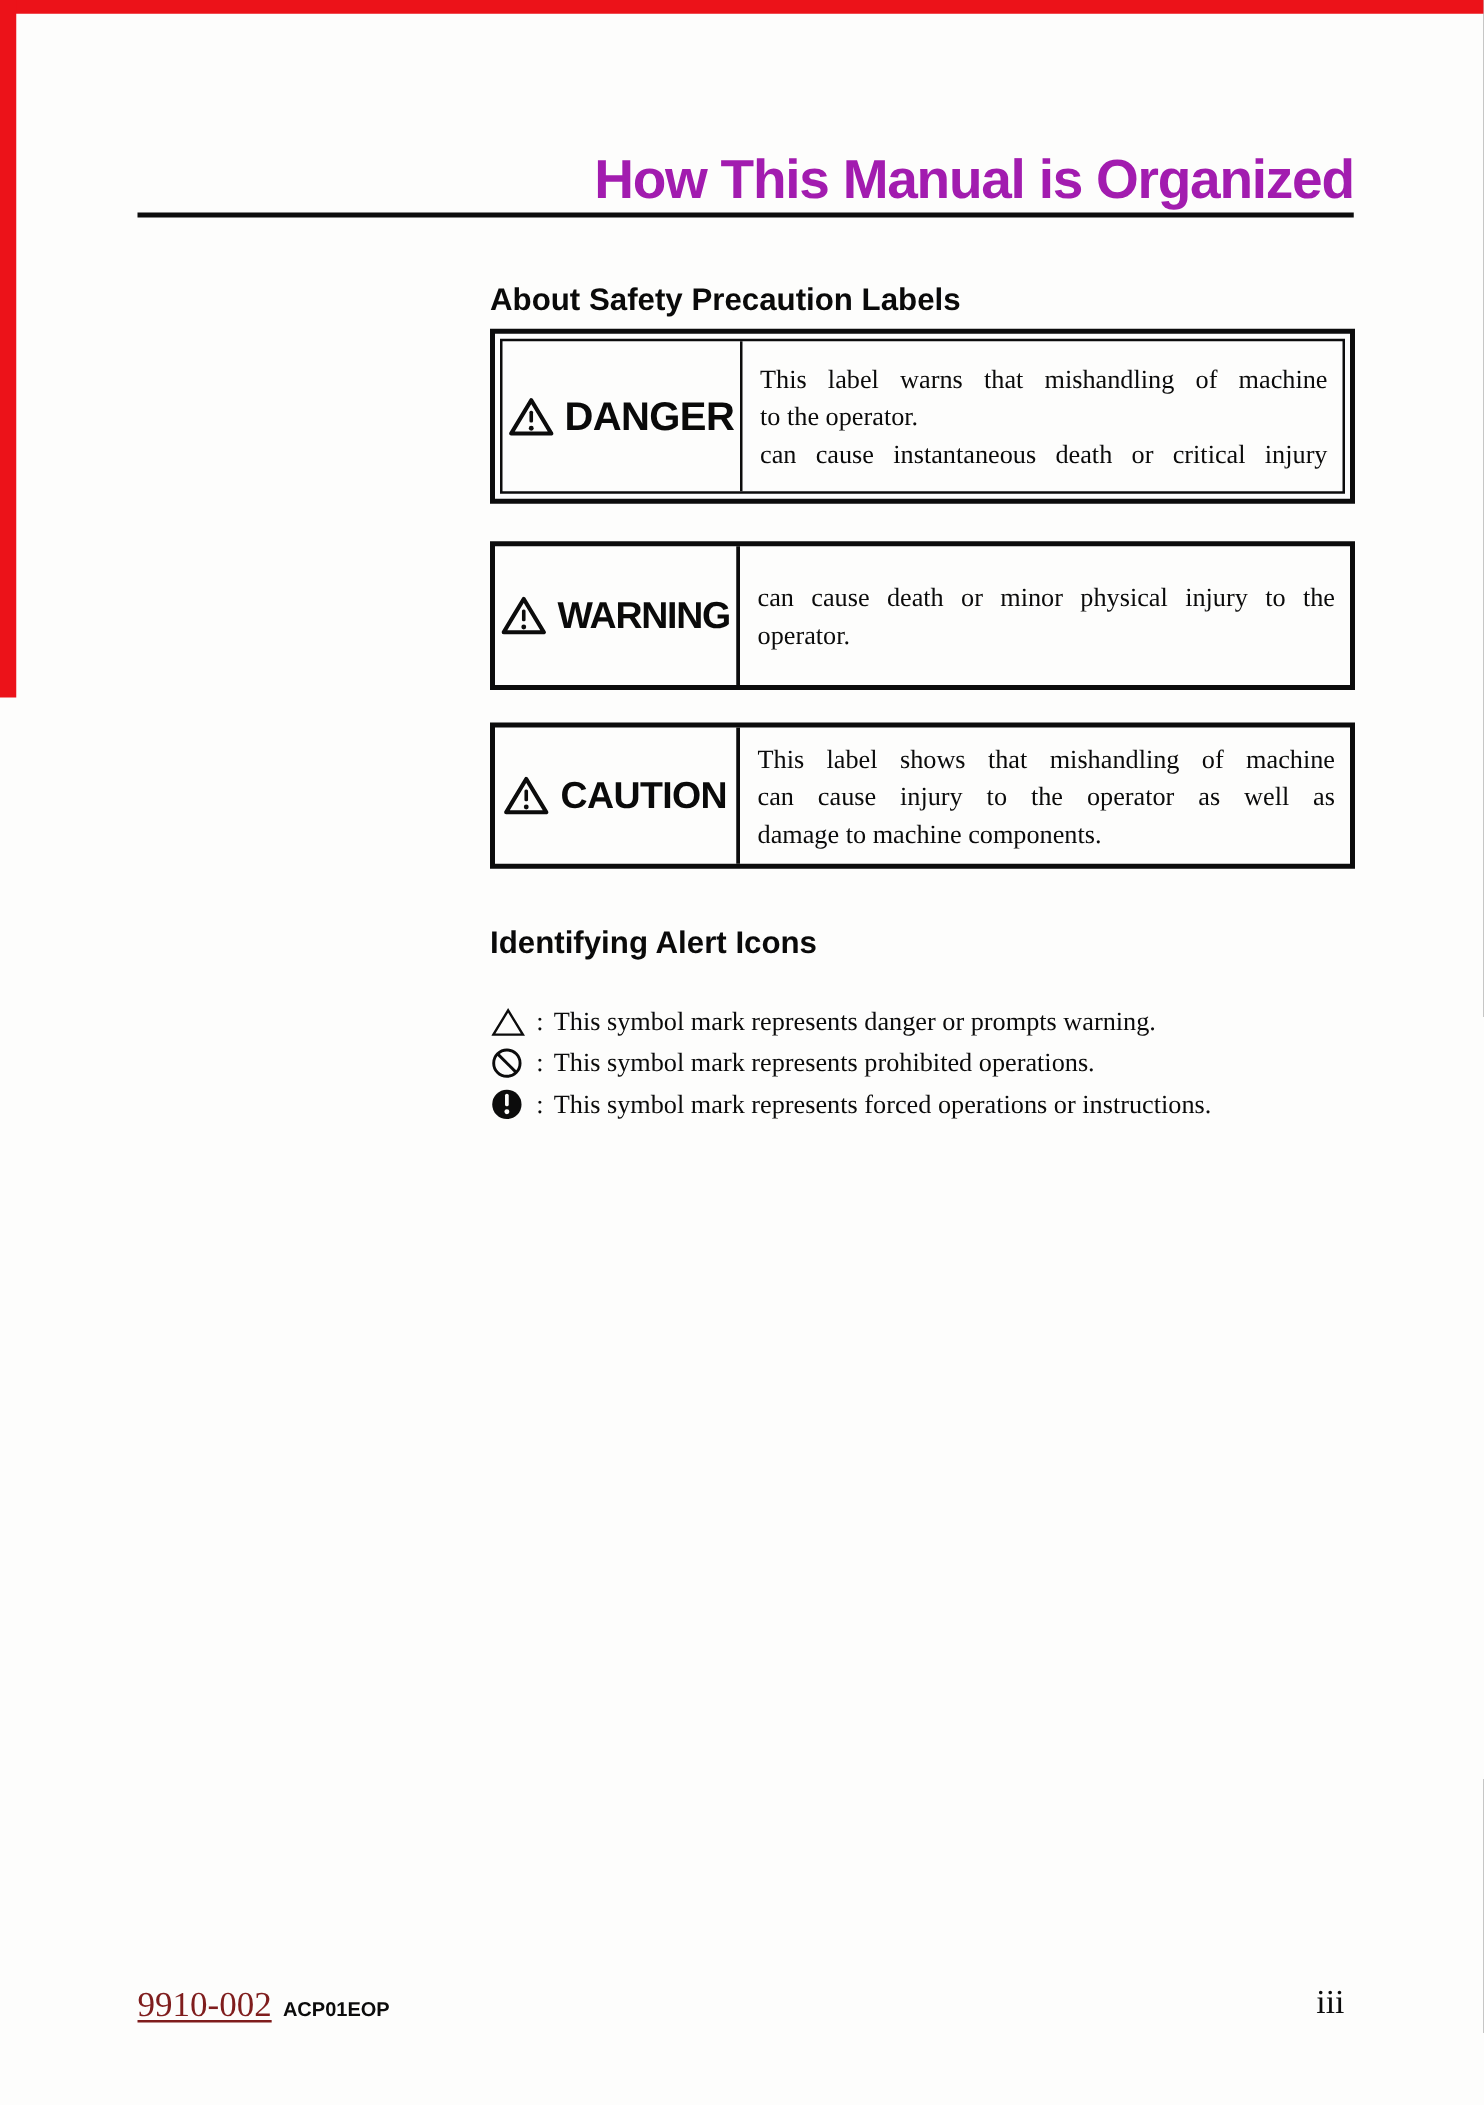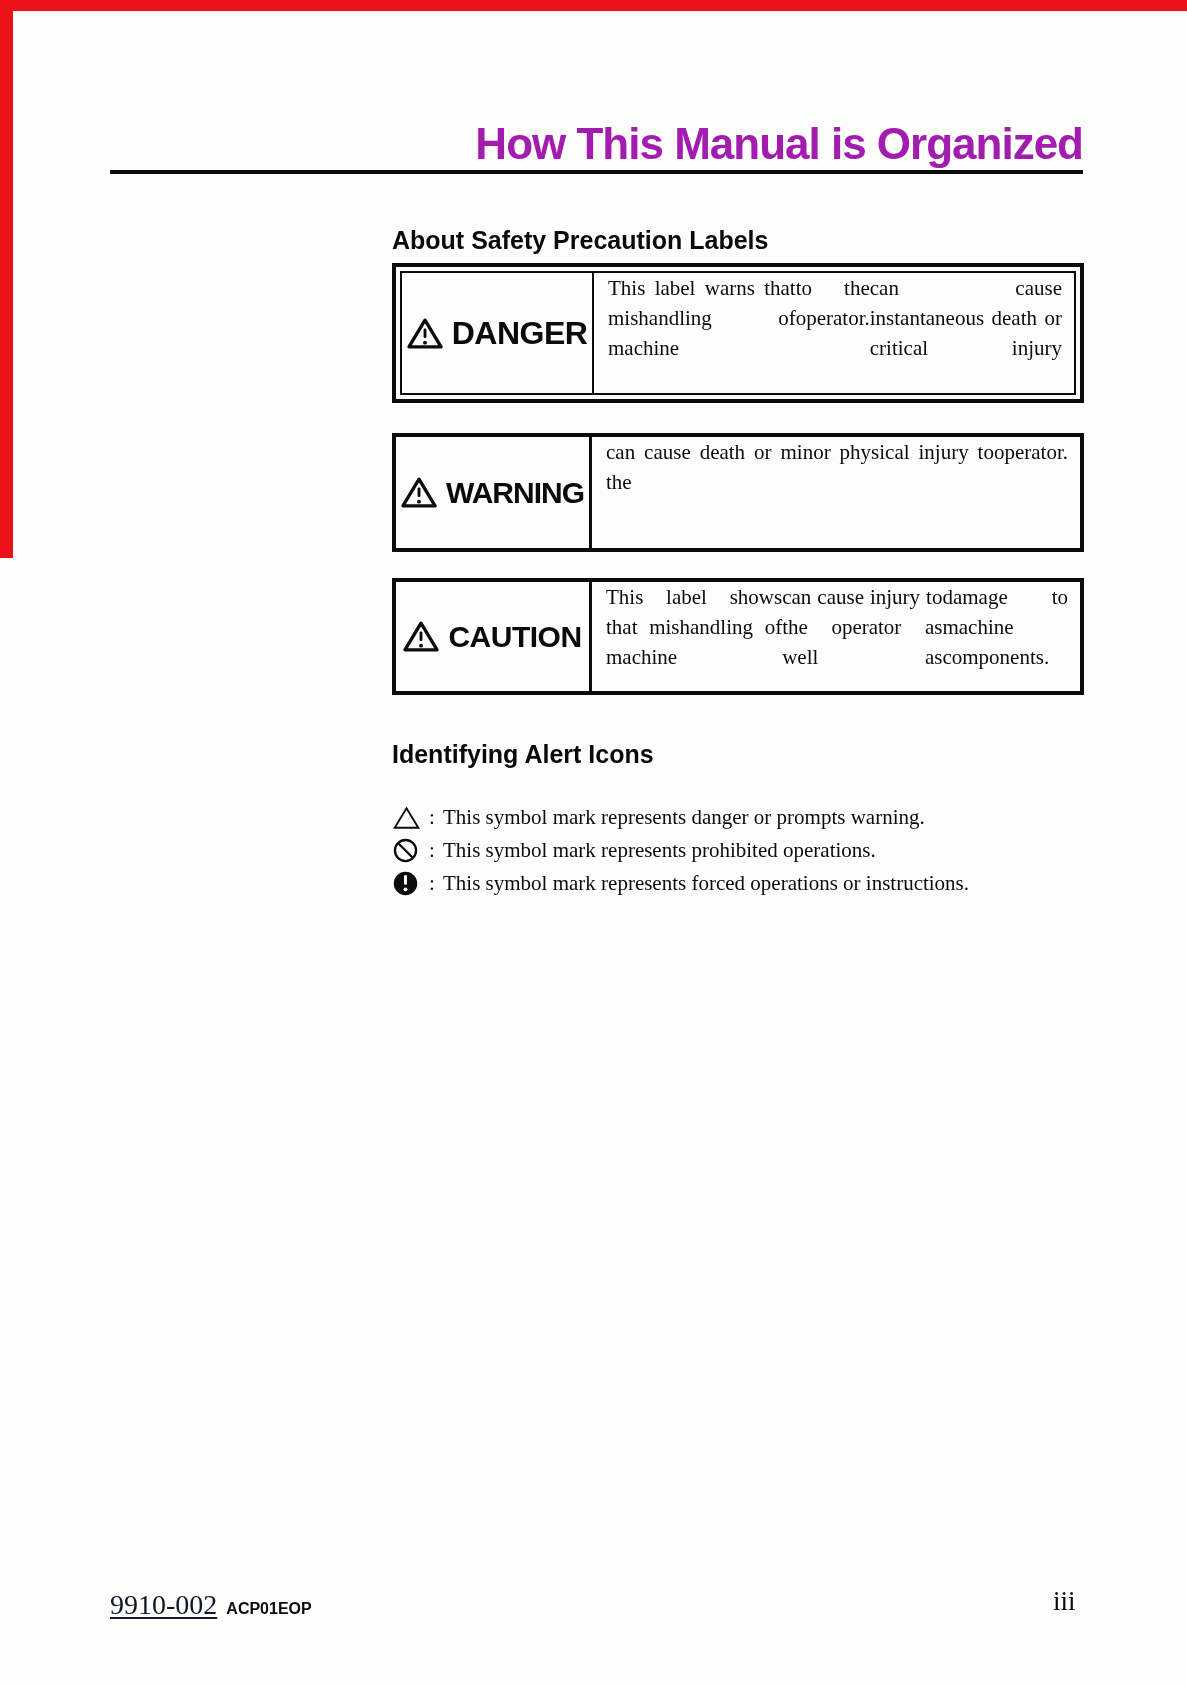--- a/index.html
+++ b/index.html
@@ -46,37 +46,37 @@
     gap:9px;flex:0 0 196px;border-right:3px solid #0c0c0c;
     font-family:"Liberation Sans", sans-serif;font-weight:bold;color:#0a0a0a;
     white-space:nowrap;overflow:hidden;
   }
   .box-danger .label-cell{flex:0 0 192px;border-right-width:2px;}
   .label-danger{font-size:32px;letter-spacing:-0.5px;}
   .label-warning{font-size:30px;letter-spacing:-1px;}
   .label-caution{font-size:30px;letter-spacing:-0.5px;}
 
   .text-cell{
-    flex:1 1 auto;display:flex;flex-direction:row;justify-content:center;
+    flex:1 1 auto;display:flex;flex-direction:column;justify-content:center;
     padding:0 12px 0 14px;font-size:21px;line-height:30px;color:#0b0b0b;
   }
   .box-line{text-align:justify;}
   .box-line.full{text-align-last:justify;}
 
   
   .alert-list{position:absolute;left:393px;top:801px;width:640px;}
   .alert-item{display:flex;align-items:center;height:33px;font-size:21px;color:#0b0b0b;white-space:nowrap;}
   .alert-icon-cell{flex:0 0 28px;display:flex;align-items:center;}
   .alert-colon{flex:0 0 22px;text-align:center;}
   .svg-icon{display:block;}
 
   
   .footer-left{position:absolute;left:110px;top:1589px;white-space:nowrap;}
   .doc-code{
-    font-size:28px;color:#0f172a;
+    font-size:28px;color:#7f1d1d;
     text-decoration:underline;text-decoration-thickness:2px;text-underline-offset:3px;
   }
   .doc-suffix{
     font-family:"Liberation Sans", sans-serif;font-weight:bold;
     font-size:16px;color:#0b0b0b;margin-left:9px;
   }
   .page-number{position:absolute;left:1053px;top:1586px;font-size:27px;color:#0b0b0b;}
 </style>
 </head>
 <body>

